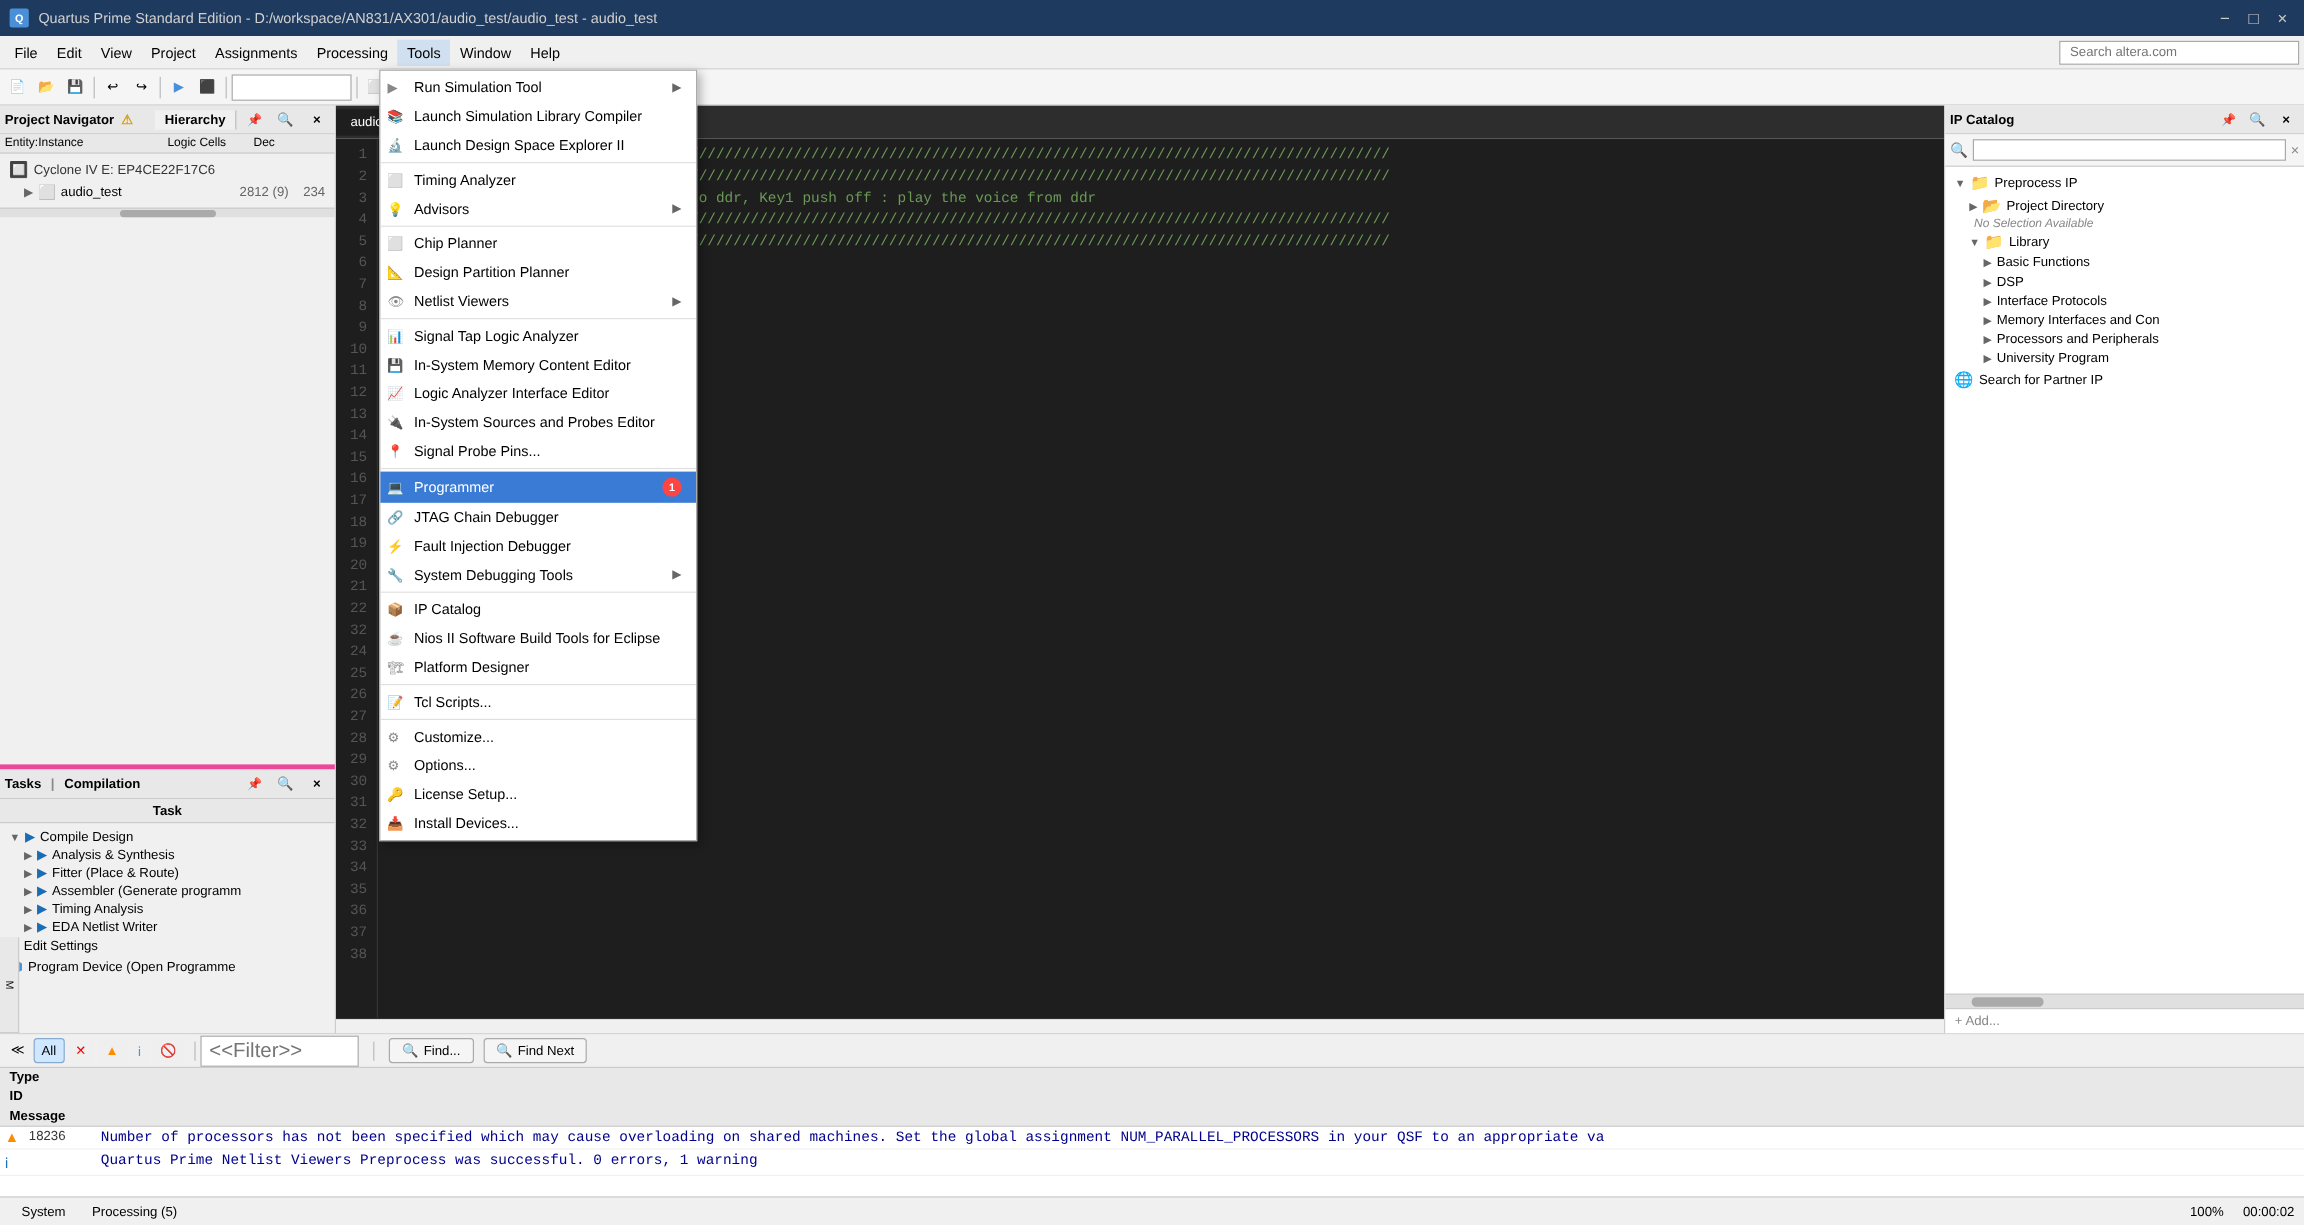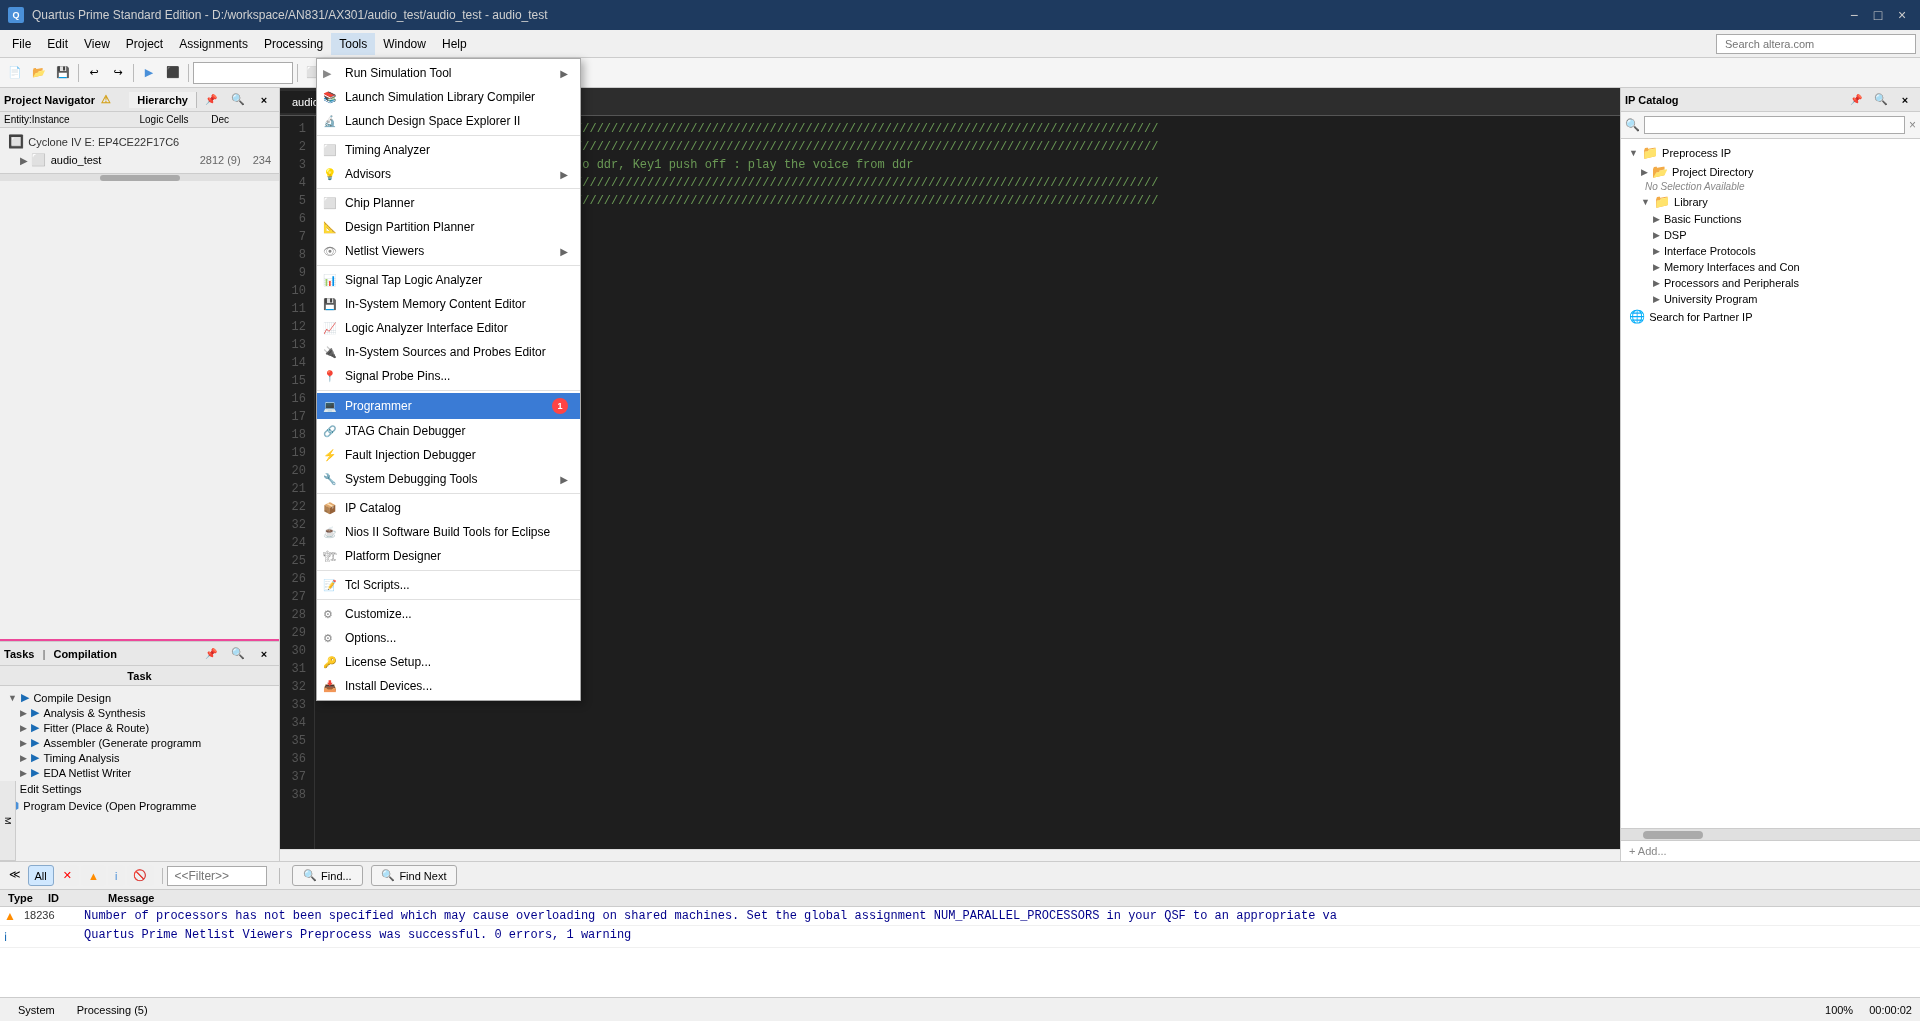--- a/index.html
+++ b/index.html
@@ -22,21 +22,21 @@
     #toolbar { background: #f5f5f5; height: 30px; display: flex; align-items: center; padding: 0 4px; border-bottom: 1px solid #ccc; gap: 2px; }
     .toolbar-btn { width: 22px; height: 22px; display: flex; align-items: center; justify-content: center; cursor: pointer; border: 1px solid transparent; font-size: 11px; }
     .toolbar-sep { width: 1px; background: #bbb; height: 18px; margin: 0 2px; }
     #toolbar-project { font-size: 11px; border: 1px solid #aaa; padding: 2px 6px; background: white; }
     
     
     #main { display: flex; height: calc(1021px - 30px - 28px - 30px - 160px); }
     
     
     #left-panel { width: 280px; display: flex; flex-direction: column; border-right: 1px solid #ccc; }
-    #project-nav { flex: 1; border-bottom: 2px solid #ec4899; overflow: hidden; }
+    #project-nav { flex: 1; border-bottom: 4px solid #ec4899; overflow: hidden; }
     #nav-header { background: #e8e8e8; height: 24px; display: flex; align-items: center; padding: 0 4px; border-bottom: 1px solid #ccc; gap: 4px; font-size: 11px; font-weight: bold; }
     .nav-tab { padding: 2px 8px; font-size: 11px; cursor: pointer; border-right: 1px solid #bbb; }
     .nav-tab.active { background: #f0f0f0; }
     #nav-content { padding: 4px; font-size: 11px; }
     .nav-col-header { display: flex; border-bottom: 1px solid #ccc; background: #e8e8e8; }
     .nav-col { padding: 2px 4px; font-size: 10px; }
     .nav-entity { padding: 2px 4px; display: flex; gap: 4px; align-items: center; font-size: 11px; }
     .nav-entity .arrow { font-size: 10px; color: #666; }
     .chip-icon { color: #4a90d9; font-size: 13px; }
     
@@ -82,24 +82,24 @@
     .ip-add { padding: 4px 8px; border-top: 1px solid #ccc; font-size: 11px; color: #888; cursor: pointer; }
     #ip-scrollbar { height: 12px; background: #e0e0e0; border-top: 1px solid #ccc; display: flex; align-items: center; padding: 0 2px; }
     #ip-scroll-thumb { width: 60px; height: 8px; background: #aaa; border-radius: 4px; margin-left: 20px; }
     
     
     #bottom-area { height: 160px; border-top: 1px solid #ccc; display: flex; flex-direction: column; }
     #msg-toolbar { background: #f0f0f0; height: 28px; display: flex; align-items: center; padding: 0 4px; border-bottom: 1px solid #ccc; gap: 4px; }
     .msg-filter-btn { padding: 2px 6px; border: 1px solid transparent; font-size: 11px; cursor: pointer; border-radius: 3px; }
     .msg-filter-active { background: #d0e8ff; border: 1px solid #88aacc !important; }
     .msg-sep { width: 1px; background: #bbb; height: 16px; }
-    #filter-input { border: 1px solid #aaa; padding: 2px 6px; font-size: 12px; width: 100px; }
+    #filter-input { border: 1px solid #aaa; padding: 2px 6px; font-size: 17px; width: 132px; }
     .find-btn { padding: 3px 10px; border: 1px solid #aaa; background: #f5f5f5; font-size: 11px; cursor: pointer; border-radius: 3px; display: flex; align-items: center; gap: 4px; }
     #msg-content { flex: 1; overflow-y: auto; background: white; }
-    .msg-header { display: flex; background: #e8e8e8; border-bottom: 1px solid #ccc; }
+    .msg-header { display: flex; background: #e8e8e8; border-bottom: 1px solid #ccc; flex-direction: column; }
     .msg-col { padding: 2px 8px; font-size: 11px; font-weight: bold; }
     .msg-row { display: flex; align-items: flex-start; padding: 2px 4px; font-size: 11px; border-bottom: 1px solid #f0f0f0; }
     .msg-row.warning { }
     .msg-row.info { }
     .msg-icon { width: 20px; font-size: 12px; }
     .msg-icon-warn { color: #ff8c00; }
     .msg-icon-info { color: #1a6cb5; }
     .msg-id { width: 60px; color: #333; }
     .msg-text { flex: 1; color: #00008b; font-family: 'Courier New', monospace; font-size: 12px; }
     #status-bar { background: #f0f0f0; height: 24px; display: flex; align-items: center; padding: 0 8px; border-top: 1px solid #ccc; font-size: 11px; }

